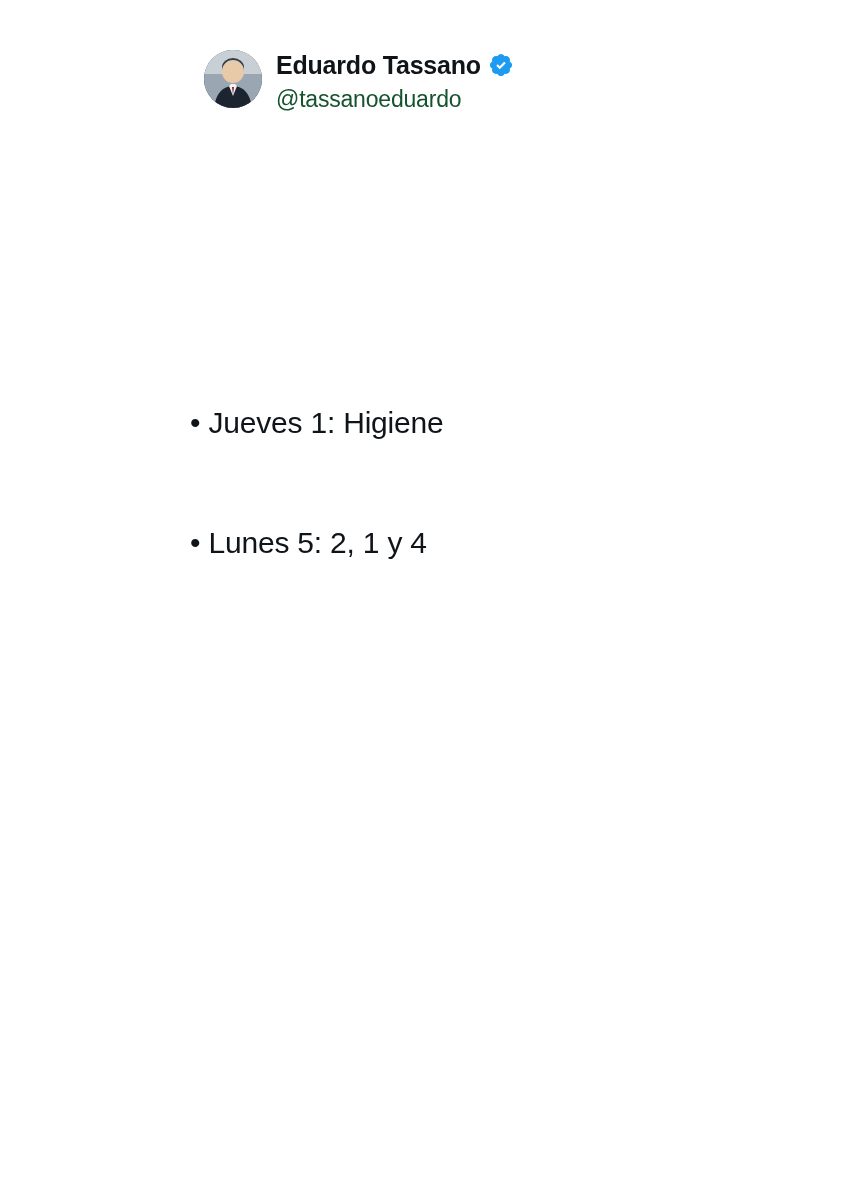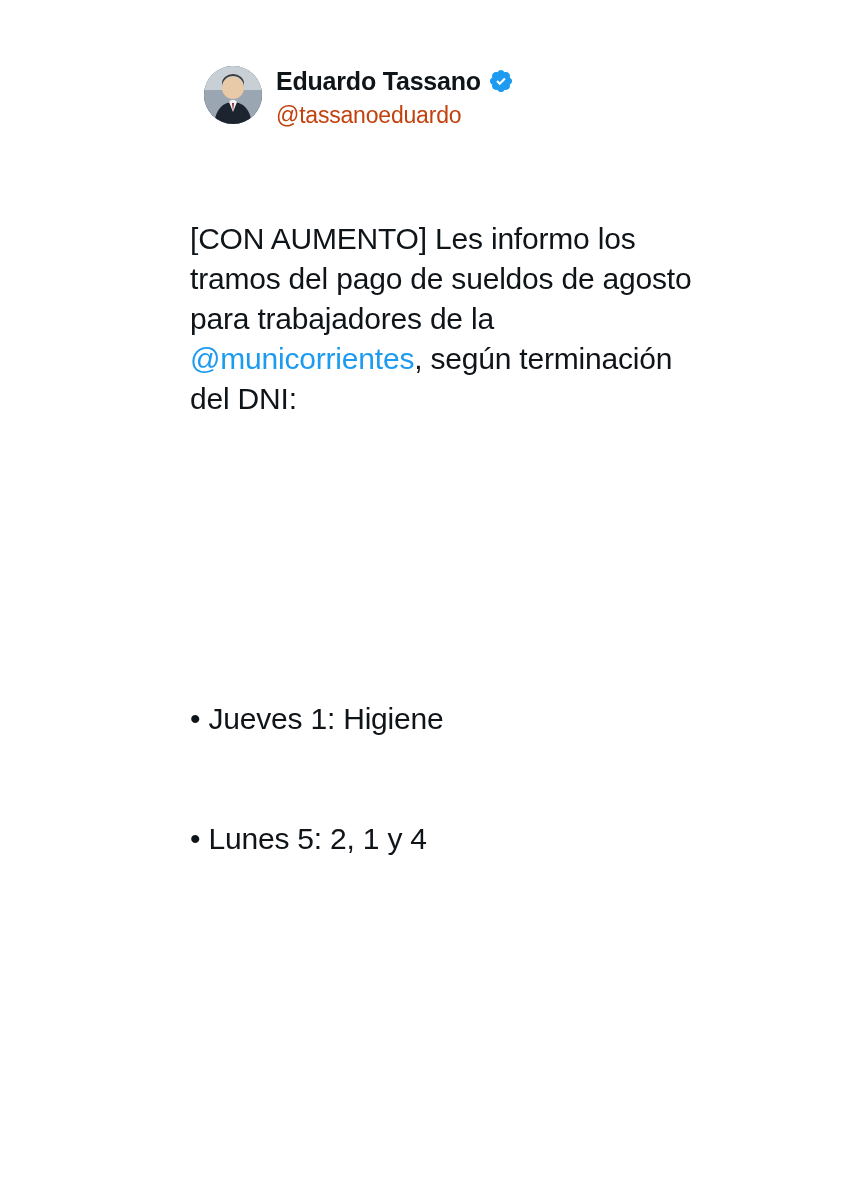--- a/index.html
+++ b/index.html
@@ -12,21 +12,21 @@
     height: 1177px;
     font-family: "Liberation Sans", sans-serif;
     color: #0f1419;
     overflow: hidden;
   }
   .tweet {
     position: relative;
     width: 848px;
     height: 995px;
     box-sizing: border-box;
-    padding: 64px 150px 0 190px;
+    padding: 48px 150px 0 190px;
   }
   .tweet-header {
     display: flex;
     align-items: flex-start;
     margin-left: -0px;
     margin-bottom: 10px;
   }
   .avatar {
     width: 58px;
     height: 58px;
@@ -55,21 +55,21 @@
     letter-spacing: -0.2px;
   }
   .verified {
     margin-left: 7px;
     display: inline-flex;
     align-items: center;
   }
   .verified svg { display: block; }
   .handle {
     font-size: 23px;
-    color: #c2410c;
+    color: #14532d;
     margin-top: 8px;
     letter-spacing: -0.2px;
   }
   .tweet-body {
     font-size: 30px;
     line-height: 40px;
     color: #0f1419;
     letter-spacing: -0.2px;
     white-space: pre-wrap;
     margin-top: 2px;
@@ -114,21 +114,20 @@
             <path fill="#ffffff" d="M10.84 15.92l-3.2-3.2 1.42-1.41 1.78 1.78 4.1-4.1 1.41 1.42-5.51 5.51z"></path>
           </svg>
         </span>
       </div>
       <div class="handle">@tassanoeduardo</div>
     </div>
 
   </div>
 
   <div class="tweet-body">
-    <p><span>[CON AUMENTO] Les informo los tramos del pago de sueldos de agosto para trabajadores de la </span><a class="mention" href="#">@municorrientes</a><span>, según terminación del DNI:</span></p>
 
     <div class="blank-line"></div>
 
     <p>• Jueves 1: Higiene</p>
     <p>• Lunes 5: 2, 1 y 4</p>
     
     
 
     
 

